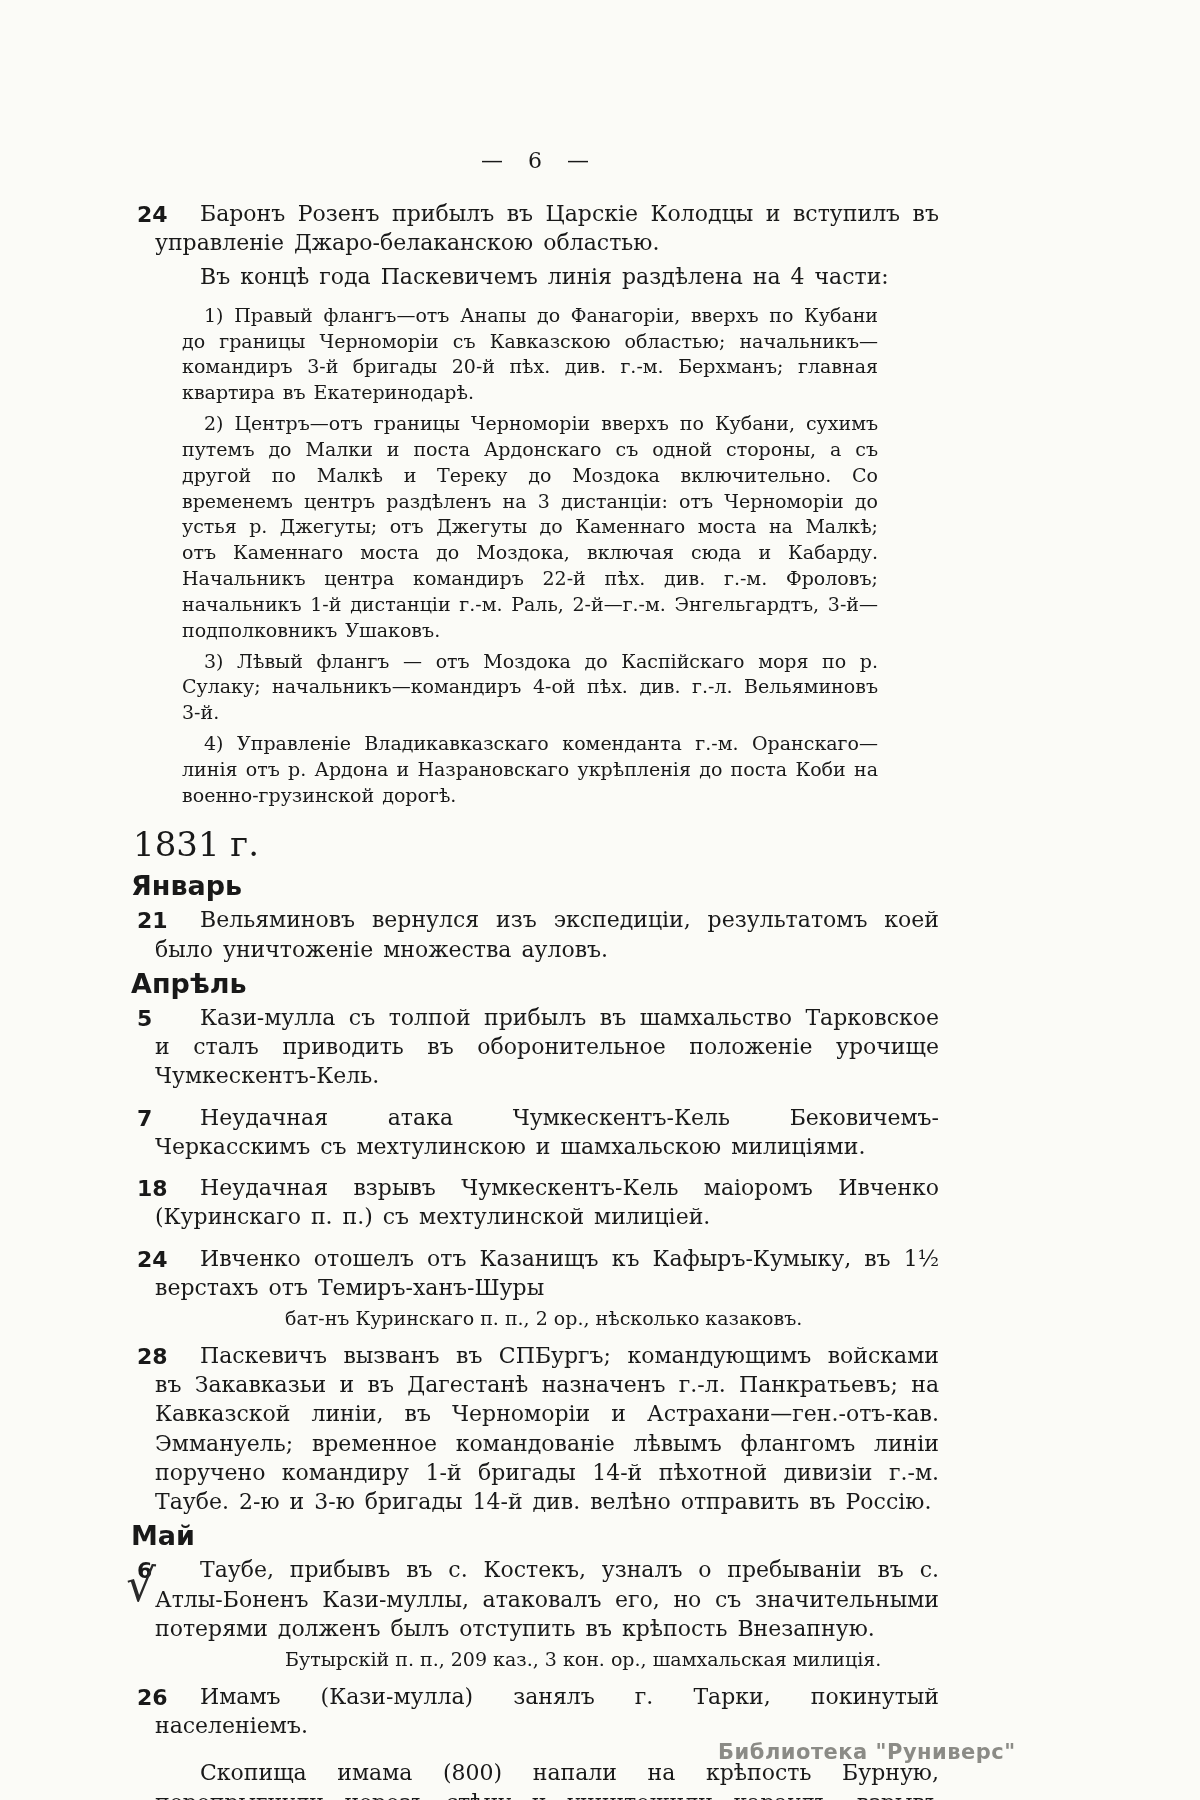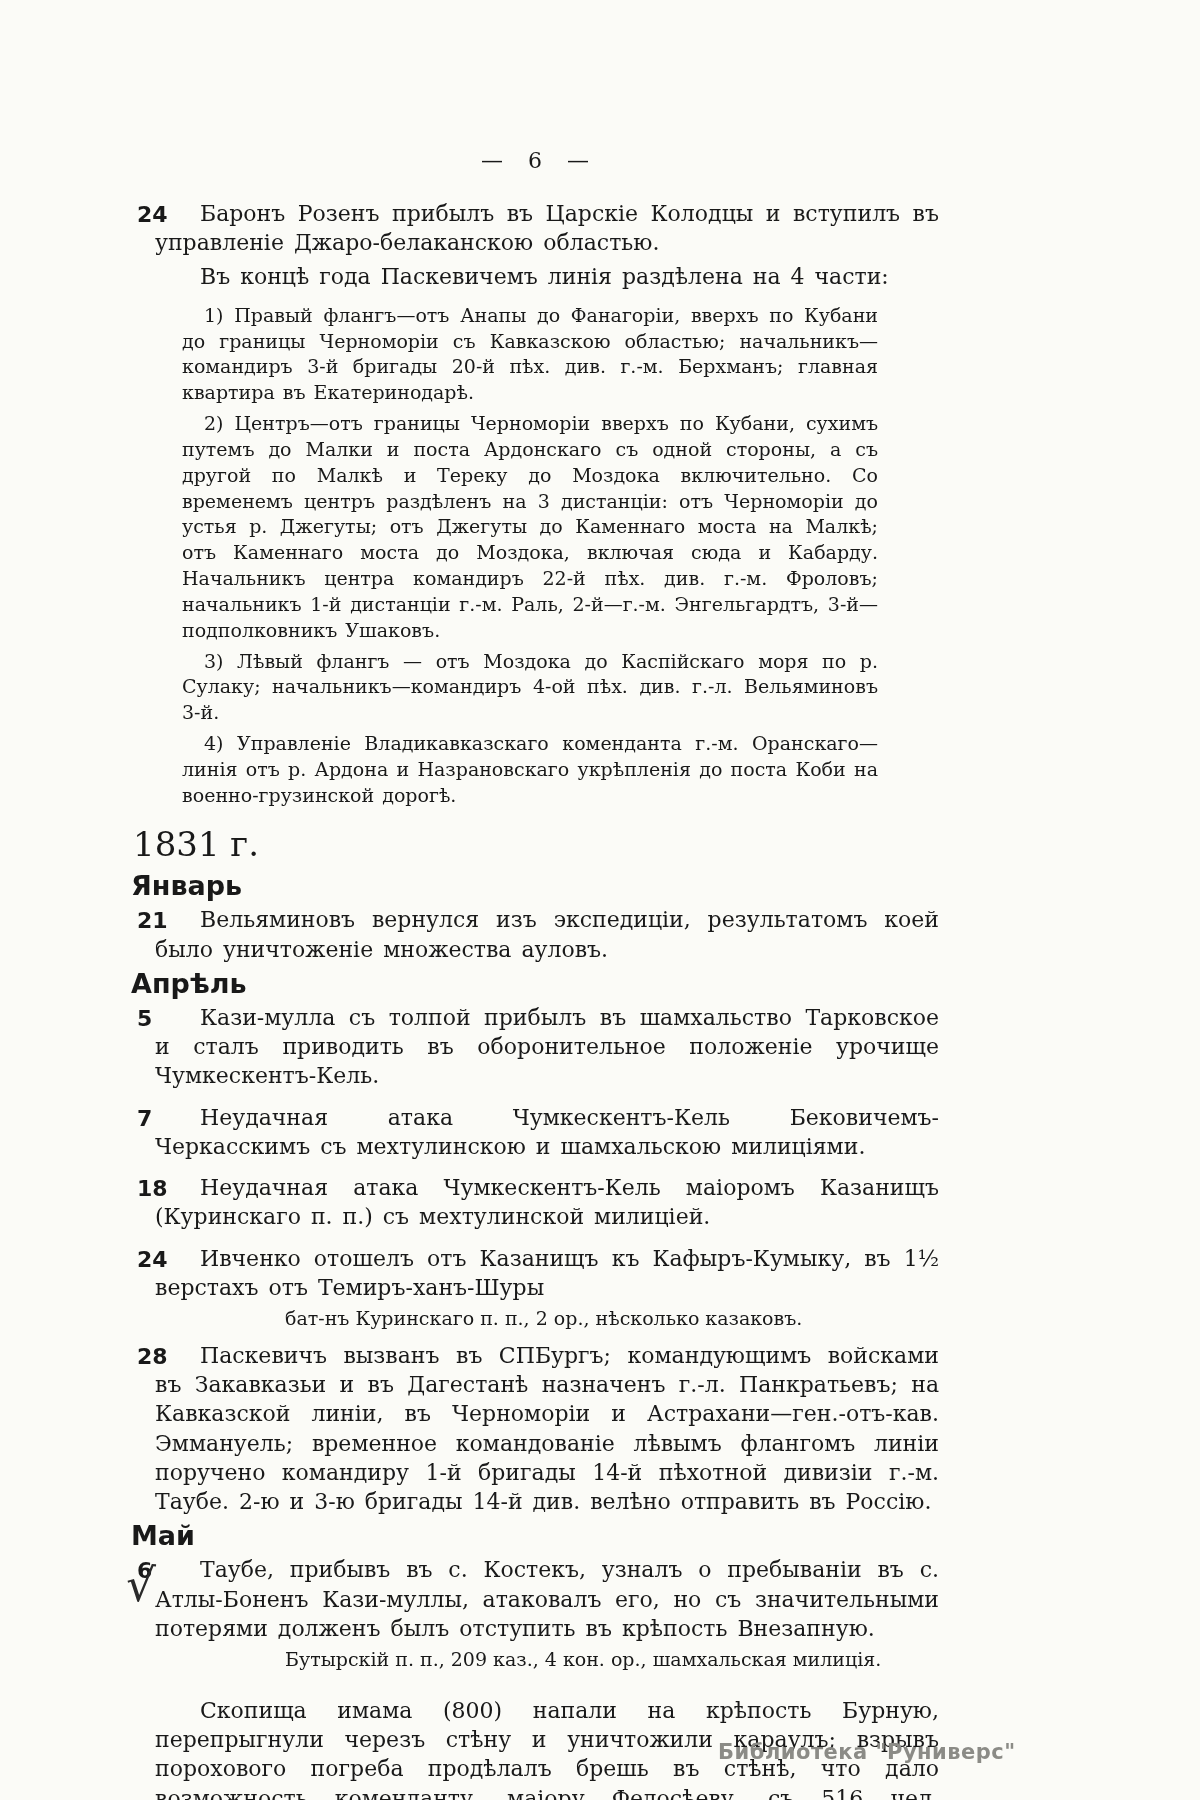--- a/index.html
+++ b/index.html
@@ -154,21 +154,21 @@
       <span class="day">7</span>
       <div class="body">
         <p class="main">Неудачная атака Чумкескентъ-Кель Бековичемъ-Черкасскимъ съ мехтулинскою и шамхальскою милиціями.</p>
       </div>
     </div>
     <div class="spacer-sm"></div>
 
     <div class="entry">
       <span class="day">18</span>
       <div class="body">
-        <p class="main">Неудачная атака Чумкескентъ-Кель маіоромъ Казанищъ (Куринскаго п. п.) съ мехтулинской милиціей.</p>
+        <p class="main">Неудачная взрывъ Чумкескентъ-Кель маіоромъ Ивченко (Куринскаго п. п.) съ мехтулинской милиціей.</p>
       </div>
     </div>
     <div class="spacer-sm"></div>
 
     <div class="entry">
       <span class="day">24</span>
       <div class="body">
         <p class="main">Ивченко отошелъ отъ Казанищъ къ Кафыръ-Кумыку, въ 1½ верстахъ отъ Темиръ-ханъ-Шуры</p>
         <p class="entry-note">бат-нъ Куринскаго п. п., 2 ор., нѣсколько казаковъ.</p>
       </div>
@@ -180,24 +180,30 @@
         <p class="main">Паскевичъ вызванъ въ СПБургъ; командующимъ войсками въ Закавказьи и въ Дагестанѣ назначенъ г.-л. Панкратьевъ; на Кавказской линіи, въ Черноморіи и Астрахани—ген.-отъ-кав. Эммануель; временное командованіе лѣвымъ флангомъ линіи поручено командиру 1-й бригады 14-й пѣхотной дивизіи г.-м. Таубе. 2-ю и 3-ю бригады 14-й див. велѣно отправить въ Россію.</p>
       </div>
     </div>
 
     <div class="month-label">Май</div>
 
     <div class="entry">
       <span class="day">6</span>
       <div class="body">
         <p class="main">Таубе, прибывъ въ с. Костекъ, узналъ о пребываніи въ с. Атлы-Боненъ Кази-муллы, атаковалъ его, но съ значительными потерями долженъ былъ отступить въ крѣпость Внезапную.</p>
-        <p class="entry-note">Бутырскій п. п., 209 каз., 4 кон. ор., шамхальская милиція.</p>
-      </div>
-    </div>
-
+        <p class="entry-note">Бутырскій п. п., 209 каз., 3 кон. ор., шамхальская милиція.</p>
+      </div>
+    </div>
+
+    <div class="entry">
+      <span class="day">26</span>
+      <div class="body">
+        <p class="main">Имамъ (Кази-мулла) занялъ г. Тарки, покинутый населеніемъ.</p>
+      </div>
+    </div>
 
     <div class="spacer-md"></div>
 
     <p class="main flow">Скопища имама (800) напали на крѣпость Бурную, перепрыгнули черезъ стѣну и уничтожили караулъ; взрывъ порохового погреба продѣлалъ брешь въ стѣнѣ, что дало возможность коменданту, маіору Федосѣеву, съ 516 чел. гарнизона ударить въ штыки; горцы отброшены; гарнизонъ завалилъ ворота и занялъ крыши строеній; нѣсколько новыхъ атакъ горцевъ отбито; наша потеря—103 человѣка, горцевъ—900 человѣкъ; горцы начали обкладывать крѣпость дро-</p>
 
   </div>
 
   <div class="margin-mark">√</div>
 
   <div class="watermark">Библиотека "Руниверс"</div>

